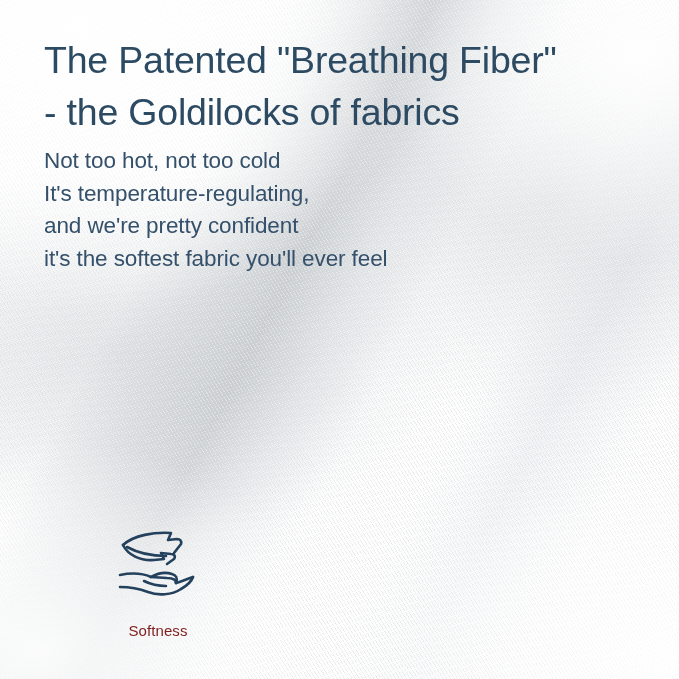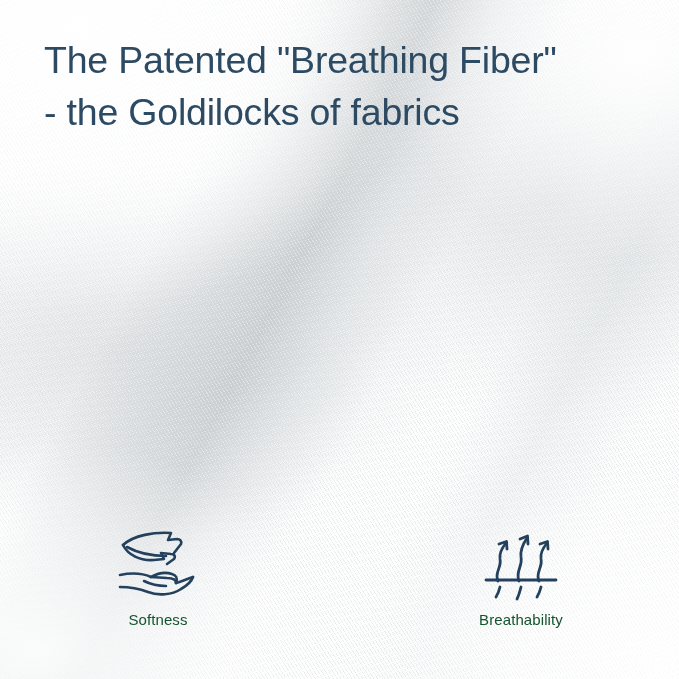--- a/index.html
+++ b/index.html
@@ -160,44 +160,48 @@
     align-items: center;
     justify-content: center;
   }
 
   .feature-icon svg {
     display: block;
     overflow: visible;
   }
 
   .feature-label {
-    margin-top: 9px;
+    margin-top: 20px;
     font-size: 15px;
     line-height: 18px;
     font-weight: 400;
     letter-spacing: 0.1px;
-    color: #14532d;
+    color: #7f1d1d;
     text-align: right;
   }
 </style>
 </head>
 <body>
 
 <div class="poster">
 
   <div class="fabric-folds"></div>
   <div class="fabric-weave"></div>
   <div class="fabric-weave-fine"></div>
   <div class="weave-mask"></div>
 
   <div class="content">
 
     <h1 class="headline">The Patented "Breathing Fiber"
 - the Goldilocks of fabrics</h1>
 
+    <p class="subcopy">Not too hot, not too cold
+It's temperature-regulating,
+and we're pretty confident
+it's the softest fabric you'll ever feel</p>
 
     <div class="features">
 
       <div class="feature">
         <div class="feature-icon">
           <svg width="88" height="72" viewBox="0 0 88 72" fill="none" stroke="#23405c" stroke-width="2.6" stroke-linecap="round" stroke-linejoin="round">
 
             <path d="M9 16 C20 6, 40 3, 57 4 L54 11 L63 10 C66 10, 68 12, 67 15 L60 24"></path>
 
             <path d="M9 16 C14 26, 26 32, 40 31 L50 30 L47 24 L57 25 C60 25, 62 27, 60 30 L53 35"></path>
@@ -211,39 +215,17 @@
             <path d="M6 58 C16 58, 26 60, 34 63 C44 67, 58 66, 67 60 C74 56, 78 51, 79 48"></path>
 
             <path d="M62 54 C67 53, 73 50, 79 48"></path>
 
             <path d="M30 52 C36 55, 44 57, 52 57"></path>
           </svg>
         </div>
         <div class="feature-label">Softness</div>
       </div>
 
-      <div class="feature">
-        <div class="feature-icon">
-          <svg width="78" height="72" viewBox="0 0 78 72" fill="none" stroke="#23405c" stroke-width="2.8" stroke-linecap="round" stroke-linejoin="round">
-
-            <path d="M16 52 C12 44, 20 38, 18 30 C17 24, 20 19, 24 14"></path>
-            <path d="M17 15 L24.5 12.5 L25 20"></path>
-
-            <path d="M37 52 C33 43, 41 37, 39 28 C38 21, 41 15, 45 9"></path>
-            <path d="M38 10 L45.5 7 L46 15"></path>
-
-            <path d="M57 52 C53 44, 61 38, 59 30 C58 24, 61 19, 65 14"></path>
-            <path d="M58 15 L65.5 12.5 L66 20"></path>
-
-            <path d="M4 51 L74 51"></path>
-
-            <path d="M18 58 C17 62, 16 65, 14 68"></path>
-            <path d="M39 58 C38 62, 37 66, 35 70"></path>
-            <path d="M59 58 C58 62, 57 65, 55 68"></path>
-          </svg>
-        </div>
-        <div class="feature-label">Breathability</div>
-      </div>
 
 
     </div>
   </div>
 </div>
 
 </body></html>

